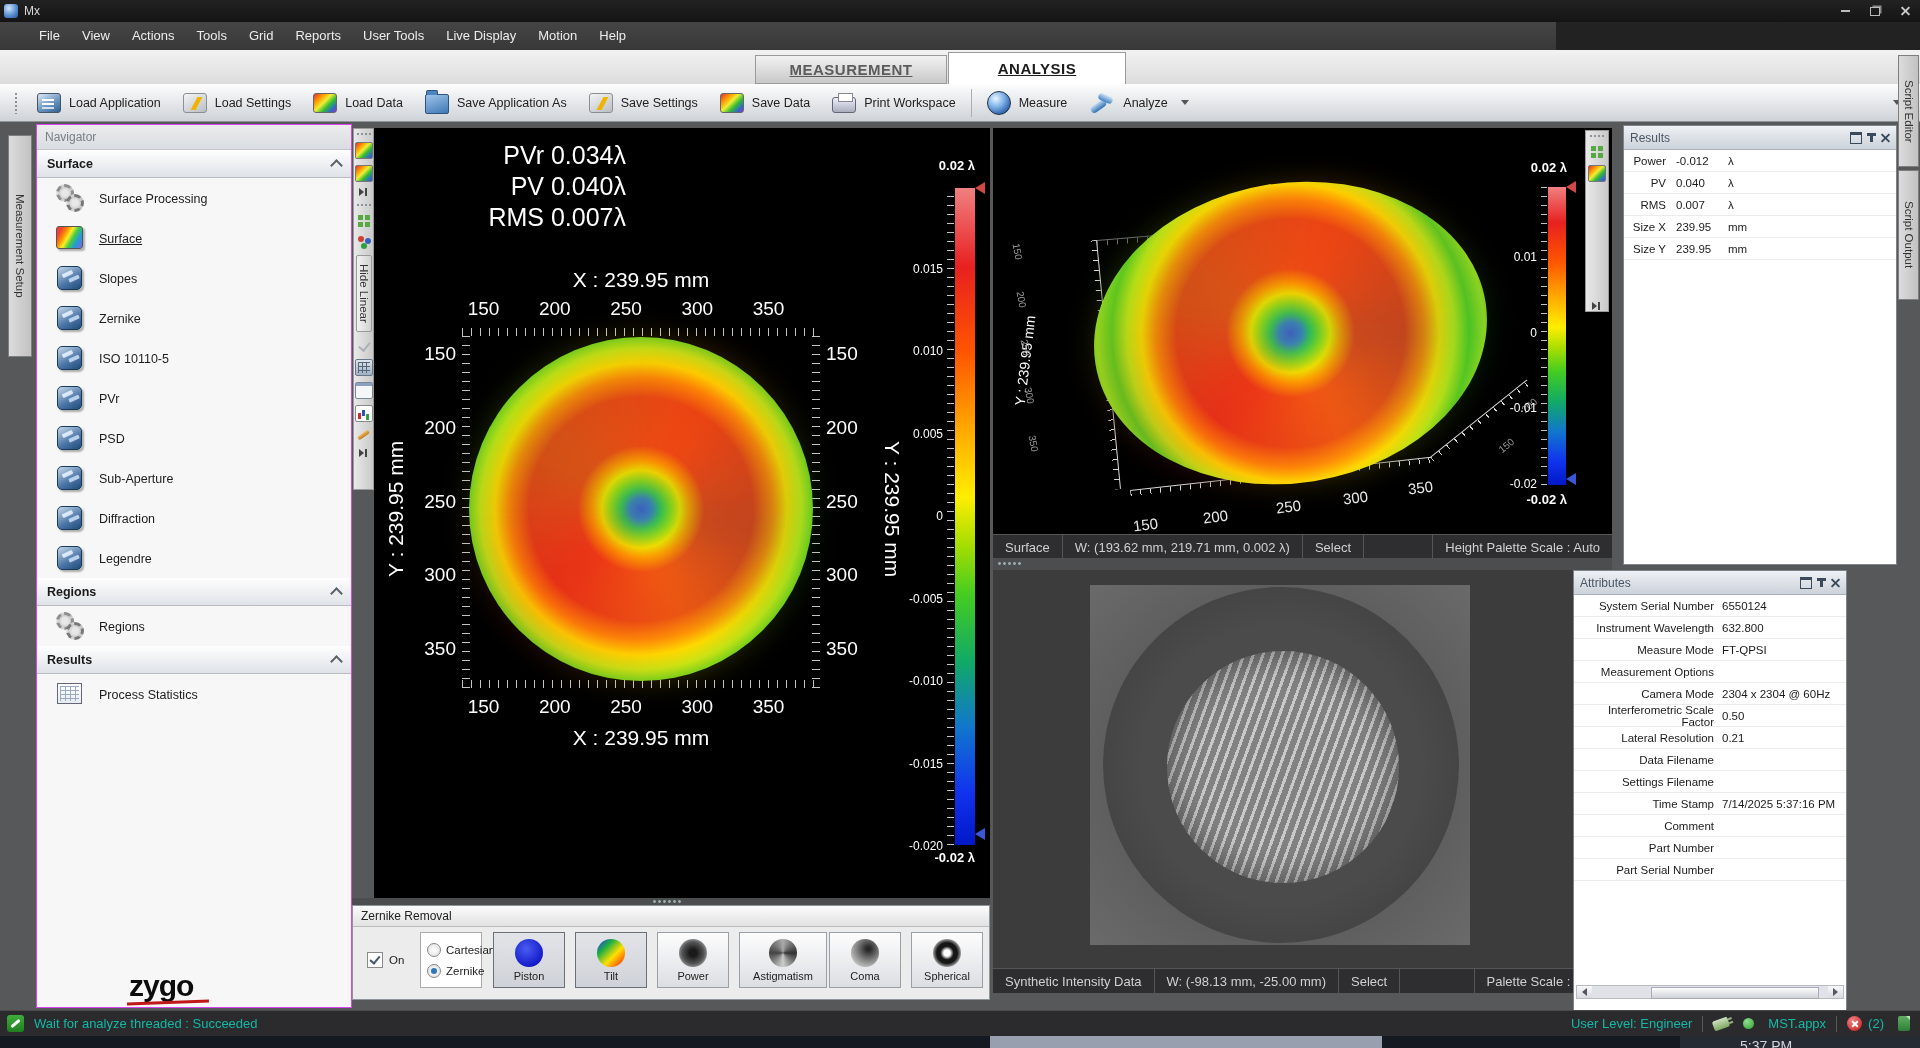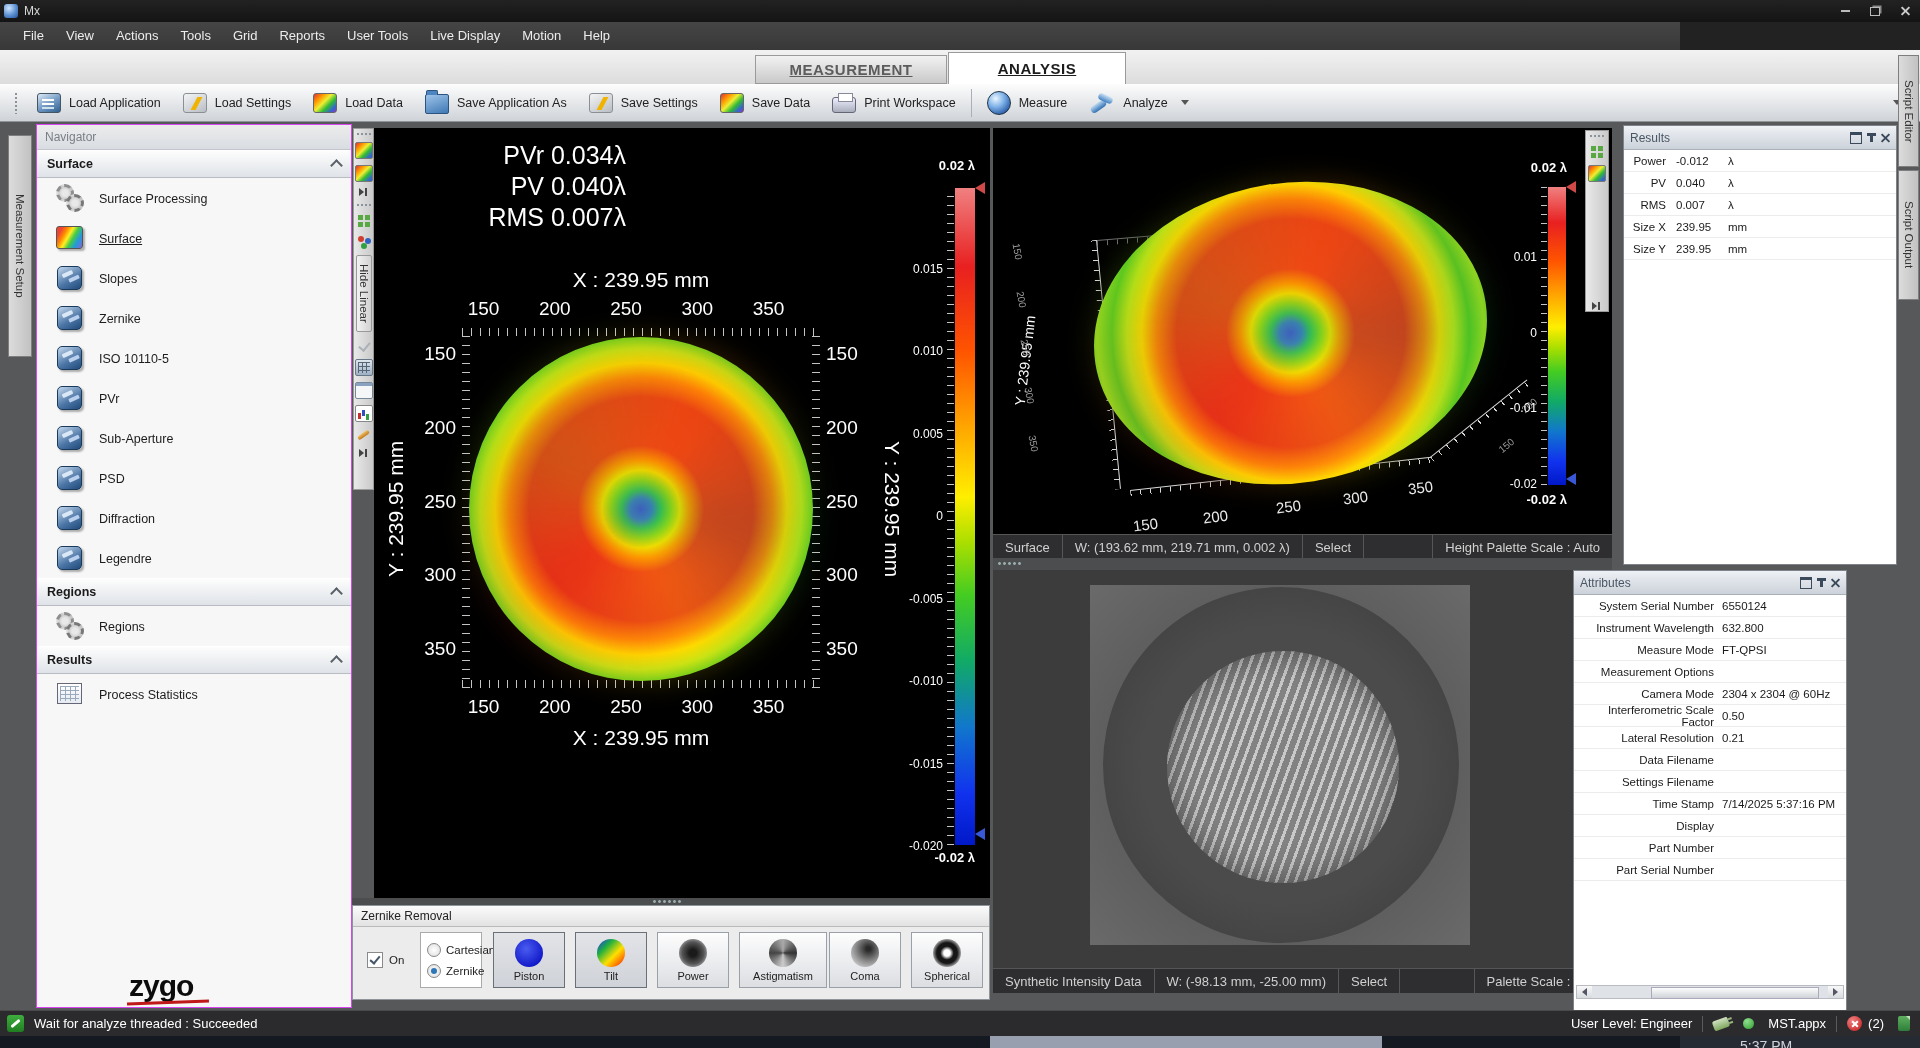--- a/index.html
+++ b/index.html
@@ -12,22 +12,22 @@
             display:flex;align-items:center;color:#d8d8d8;font-size:12px;}
   #app-icon{width:14px;height:14px;margin:0 6px 0 4px;border-radius:3px;
             background:radial-gradient(circle at 35% 30%,#cfe6ff,#5a8fd0 55%,#24519a);}
   .win-btns{margin-left:auto;display:flex;}
   .win-btn{width:30px;height:18px;display:flex;align-items:center;justify-content:center;}
   .g-min{width:9px;height:2px;background:#bbb;}
   .g-restore{width:8px;height:7px;border:1px solid #bbb;box-shadow:2px -2px 0 -0.5px #8a8a8a;}
   .g-close{position:relative;width:10px;height:10px;}
   .g-close::before,.g-close::after{content:"";position:absolute;left:0;top:4px;width:11px;height:2px;background:#ccc;}
   .g-close::before{transform:rotate(45deg);} .g-close::after{transform:rotate(-45deg);}
-  #menubar{left:0;top:22px;width:1680px;height:28px;background:linear-gradient(#454545,#383838);
-           display:flex;align-items:center;padding-left:12px;box-sizing:border-box;}
+  #menubar{left:0;top:22px;width:1556px;height:28px;background:linear-gradient(#454545,#383838);
+           display:flex;align-items:center;padding-left:28px;box-sizing:border-box;}
   .menu-item{color:#ececec;font-size:13px;padding:0 11px;line-height:28px;}
   
   #tabstrip{left:0;top:50px;width:1920px;height:34px;background:linear-gradient(#f2f2f2,#dcdcdc);}
   .main-tab{position:absolute;display:flex;align-items:center;justify-content:center;
             font-weight:bold;font-size:15px;letter-spacing:.5px;text-decoration:underline;}
   #tab-measurement{left:755px;top:5px;width:192px;height:29px;color:#5c5c5c;
             background:linear-gradient(#f2f2f2,#c9c9c9);border:1px solid #9a9a9a;box-sizing:border-box;}
   #tab-analysis{left:948px;top:2px;width:178px;height:32px;color:#1c1c1c;background:#fff;
             border:1px solid #9a9a9a;border-bottom:none;box-sizing:border-box;}
   
@@ -164,21 +164,21 @@
   .res-lab{width:42px;text-align:right;flex:0 0 42px;}
   .res-val{margin-left:10px;width:52px;}
   .attr-lab{width:140px;text-align:right;flex:0 0 140px;}
   .attr-val{margin-left:8px;}
   .hscroll{position:absolute;left:2px;height:14px;background:#dfe3e8;border:1px solid #b8bcc2;display:flex;align-items:center;box-sizing:border-box;}
   .hs-btn{width:15px;height:12px;display:flex;align-items:center;justify-content:center;background:linear-gradient(#f8f8f8,#d8dce0);}
   .tri-l{width:0;height:0;border-top:4px solid transparent;border-bottom:4px solid transparent;border-right:5px solid #556;}
   .tri-r{width:0;height:0;border-top:4px solid transparent;border-bottom:4px solid transparent;border-left:5px solid #556;}
   .hs-thumb{position:absolute;left:74px;top:1px;width:166px;height:10px;background:linear-gradient(#fcfcfc,#cfd3d8);border:1px solid #aab;}
   
-  #statusbar{left:0;top:1010px;width:1920px;height:26px;background:#2b2b2e;color:#ffffff;font-size:13px;
+  #statusbar{left:0;top:1010px;width:1920px;height:26px;background:#2b2b2e;color:#14b8a6;font-size:13px;
              display:flex;align-items:center;border-top:1px solid #4a4a4a;box-sizing:border-box;}
   #sb-icon{width:17px;height:17px;margin:0 10px 0 7px;border-radius:3px;background:linear-gradient(#3fae3f,#1f7e1f);position:relative;}
   #sb-icon::after{content:"";position:absolute;left:3px;top:7px;width:11px;height:3px;background:#fff;border-radius:2px;transform:rotate(-40deg);}
   .sb-sep{width:1px;height:16px;background:#5a5a5a;margin:0 10px;}
   .sb-plug{width:16px;height:10px;border-radius:2px;background:linear-gradient(#cfe0c0,#7fa85f);position:relative;transform:rotate(-20deg);}
   .sb-plug::after{content:"";position:absolute;right:-4px;top:2px;width:4px;height:2px;background:#9ab57f;box-shadow:0 4px #9ab57f;}
   .sb-dot{width:11px;height:11px;border-radius:50%;background:radial-gradient(circle at 35% 30%,#8fe08f,#2f9e2f);}
   .sb-badge{width:15px;height:15px;border-radius:50%;background:radial-gradient(circle at 35% 30%,#f08080,#c01818);position:relative;}
   .sb-badge::before,.sb-badge::after{content:"";position:absolute;left:3.5px;top:6.5px;width:8px;height:2px;background:#fff;}
   .sb-badge::before{transform:rotate(45deg);} .sb-badge::after{transform:rotate(-45deg);}
@@ -316,27 +316,27 @@
     <div class="nav-item">
       <div class="nav-ico">
           <div class="ico-cube"></div>
         </div>
       <span class="lbl">PVr</span>
     </div>
     <div class="nav-item">
       <div class="nav-ico">
           <div class="ico-cube"></div>
         </div>
+      <span class="lbl">PSD</span>
+    </div>
+    <div class="nav-item">
+      <div class="nav-ico">
+          <div class="ico-cube"></div>
+        </div>
       <span class="lbl">Sub-Aperture</span>
-    </div>
-    <div class="nav-item">
-      <div class="nav-ico">
-          <div class="ico-cube"></div>
-        </div>
-      <span class="lbl">PSD</span>
     </div>
     <div class="nav-item">
       <div class="nav-ico">
           <div class="ico-cube"></div>
         </div>
       <span class="lbl">Diffraction</span>
     </div>
     <div class="nav-item">
       <div class="nav-ico">
           <div class="ico-cube"></div>
@@ -637,21 +637,21 @@
       </div>
     <div class="res-row">
         <span class="attr-lab">Settings Filename</span>
         <span class="attr-val"></span>
       </div>
     <div class="res-row">
         <span class="attr-lab">Time Stamp</span>
         <span class="attr-val">7/14/2025 5:37:16 PM</span>
       </div>
     <div class="res-row">
-        <span class="attr-lab">Display</span>
+        <span class="attr-lab">Comment</span>
         <span class="attr-val"></span>
       </div>
     <div class="res-row">
         <span class="attr-lab">Part Number</span>
         <span class="attr-val"></span>
       </div>
     <div class="res-row">
         <span class="attr-lab">Part Serial Number</span>
         <span class="attr-val"></span>
       </div>

